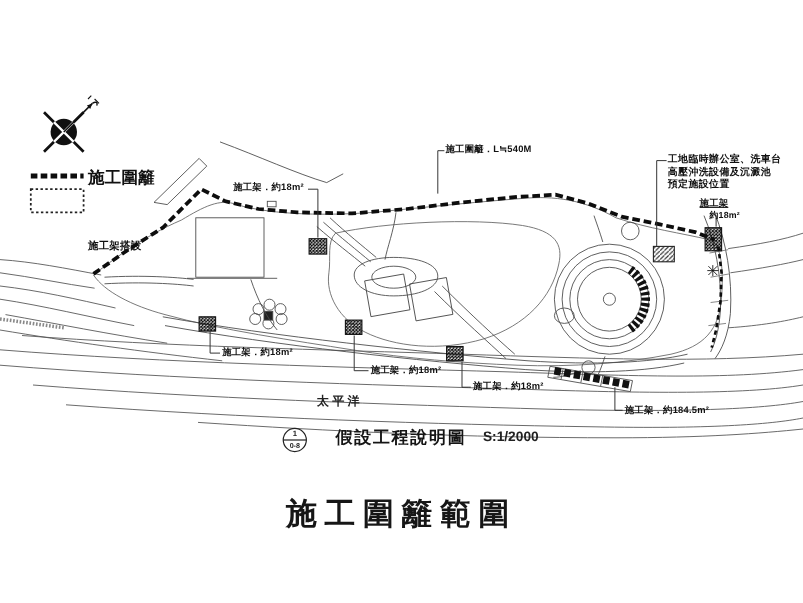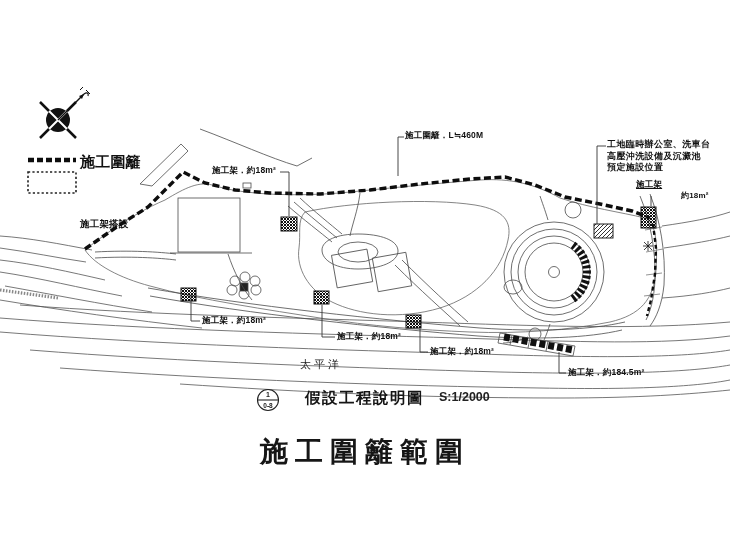--- a/index.html
+++ b/index.html
@@ -4,27 +4,27 @@
 <style>
   html,body{margin:0;padding:0;}
   body{width:730px;height:548px;background:#ffffff;position:relative;overflow:hidden;
        font-family:"Liberation Sans",sans-serif;color:#1a1a1a;}
   #drawing{position:absolute;left:0;top:0;width:730px;height:548px;}
   .lbl{position:absolute;font-size:8.5px;font-weight:bold;color:#111;white-space:nowrap;
        letter-spacing:0.2px;line-height:1;}
   .lbl.sm{font-size:8px;}
   .office{position:absolute;left:607px;top:139px;width:130px;font-size:9px;font-weight:bold;
           color:#111;line-height:11.5px;letter-spacing:0.4px;white-space:nowrap;}
-  .sea{position:absolute;left:300px;top:357px;font-size:11px;font-weight:normal;
+  .sea{position:absolute;left:288px;top:357px;font-size:11px;font-weight:bold;
        letter-spacing:3px;color:#222;}
   .tb-title{position:absolute;left:284px;top:388px;font-size:15.5px;font-weight:600;
             letter-spacing:1.5px;color:#151515;margin-left:21px;}
   .tb-scale{position:absolute;left:397px;top:390px;font-size:12.5px;font-weight:600;color:#222;margin-left:42px;}
   .tb-ref{position:absolute;text-align:center;color:#222;font-weight:bold;}
-  .main-title{position:absolute;left:0;right:0;top:433px;text-align:center;
+  .main-title{position:absolute;left:0;right:0;top:448px;text-align:center;
               font-family:Liberation Mono, monospace;font-size:28px;
               font-weight:600;letter-spacing:7px;color:#161616;}
 </style>
 </head>
 <body>
 
 <svg id="drawing" viewBox="0 0 730 548" xmlns="http://www.w3.org/2000/svg">
   <defs>
     <pattern id="xh" width="3" height="3" patternUnits="userSpaceOnUse">
       <path d="M0,0 L3,3 M3,0 L0,3" stroke="#111" stroke-width="1"></path>
@@ -174,31 +174,31 @@
 
   <g>
     <circle cx="268" cy="400" r="10.5" fill="none" stroke="#222" stroke-width="1.1"></circle>
     <path d="M257.5,400 L278.5,400" stroke="#222" stroke-width="1.1"></path>
   </g>
 </svg>
 
 <div class="lbl" style="left:80px;top:154px;font-size:15px;">施工圍籬</div>
 <div class="lbl" style="left:80px;top:177px;font-size:9.5px;margin-top:42px;">施工架搭設</div>
 
-<div class="lbl" style="left:405px;top:131px;">施工圍籬．L≒460M</div>
+<div class="lbl" style="left:405px;top:131px;">施工圍籬．L≒540M</div>
 <div class="lbl" style="left:212px;top:166px;">施工架．約18m²</div>
 
 <div class="office">
   <div>工地臨時辦公室、洗車台</div>
   <div>高壓沖洗設備及沉澱池</div>
   <div>預定施設位置</div>
 </div>
 
 <div class="lbl" style="left:636px;top:180px;text-decoration:underline;">施工架</div>
-<div class="lbl sm" style="left:645px;top:192px;margin-left:36px;">約18m²</div>
+<div class="lbl sm" style="left:645px;top:192px;">約18m²</div>
 
 <div class="lbl" style="left:202px;top:316px;">施工架．約18m²</div>
 <div class="lbl" style="left:337px;top:332px;">施工架．約18m²</div>
 <div class="lbl" style="left:430px;top:347px;">施工架．約18m²</div>
 <div class="lbl" style="left:568px;top:368px;">施工架．約184.5m²</div>
 
 <div class="sea">太平洋</div>
 
 <div class="tb-ref" style="left:261px;top:391px;width:14px;font-size:7px;">1</div>
 <div class="tb-ref" style="left:259px;top:402px;width:18px;font-size:6.5px;">0-8</div>

